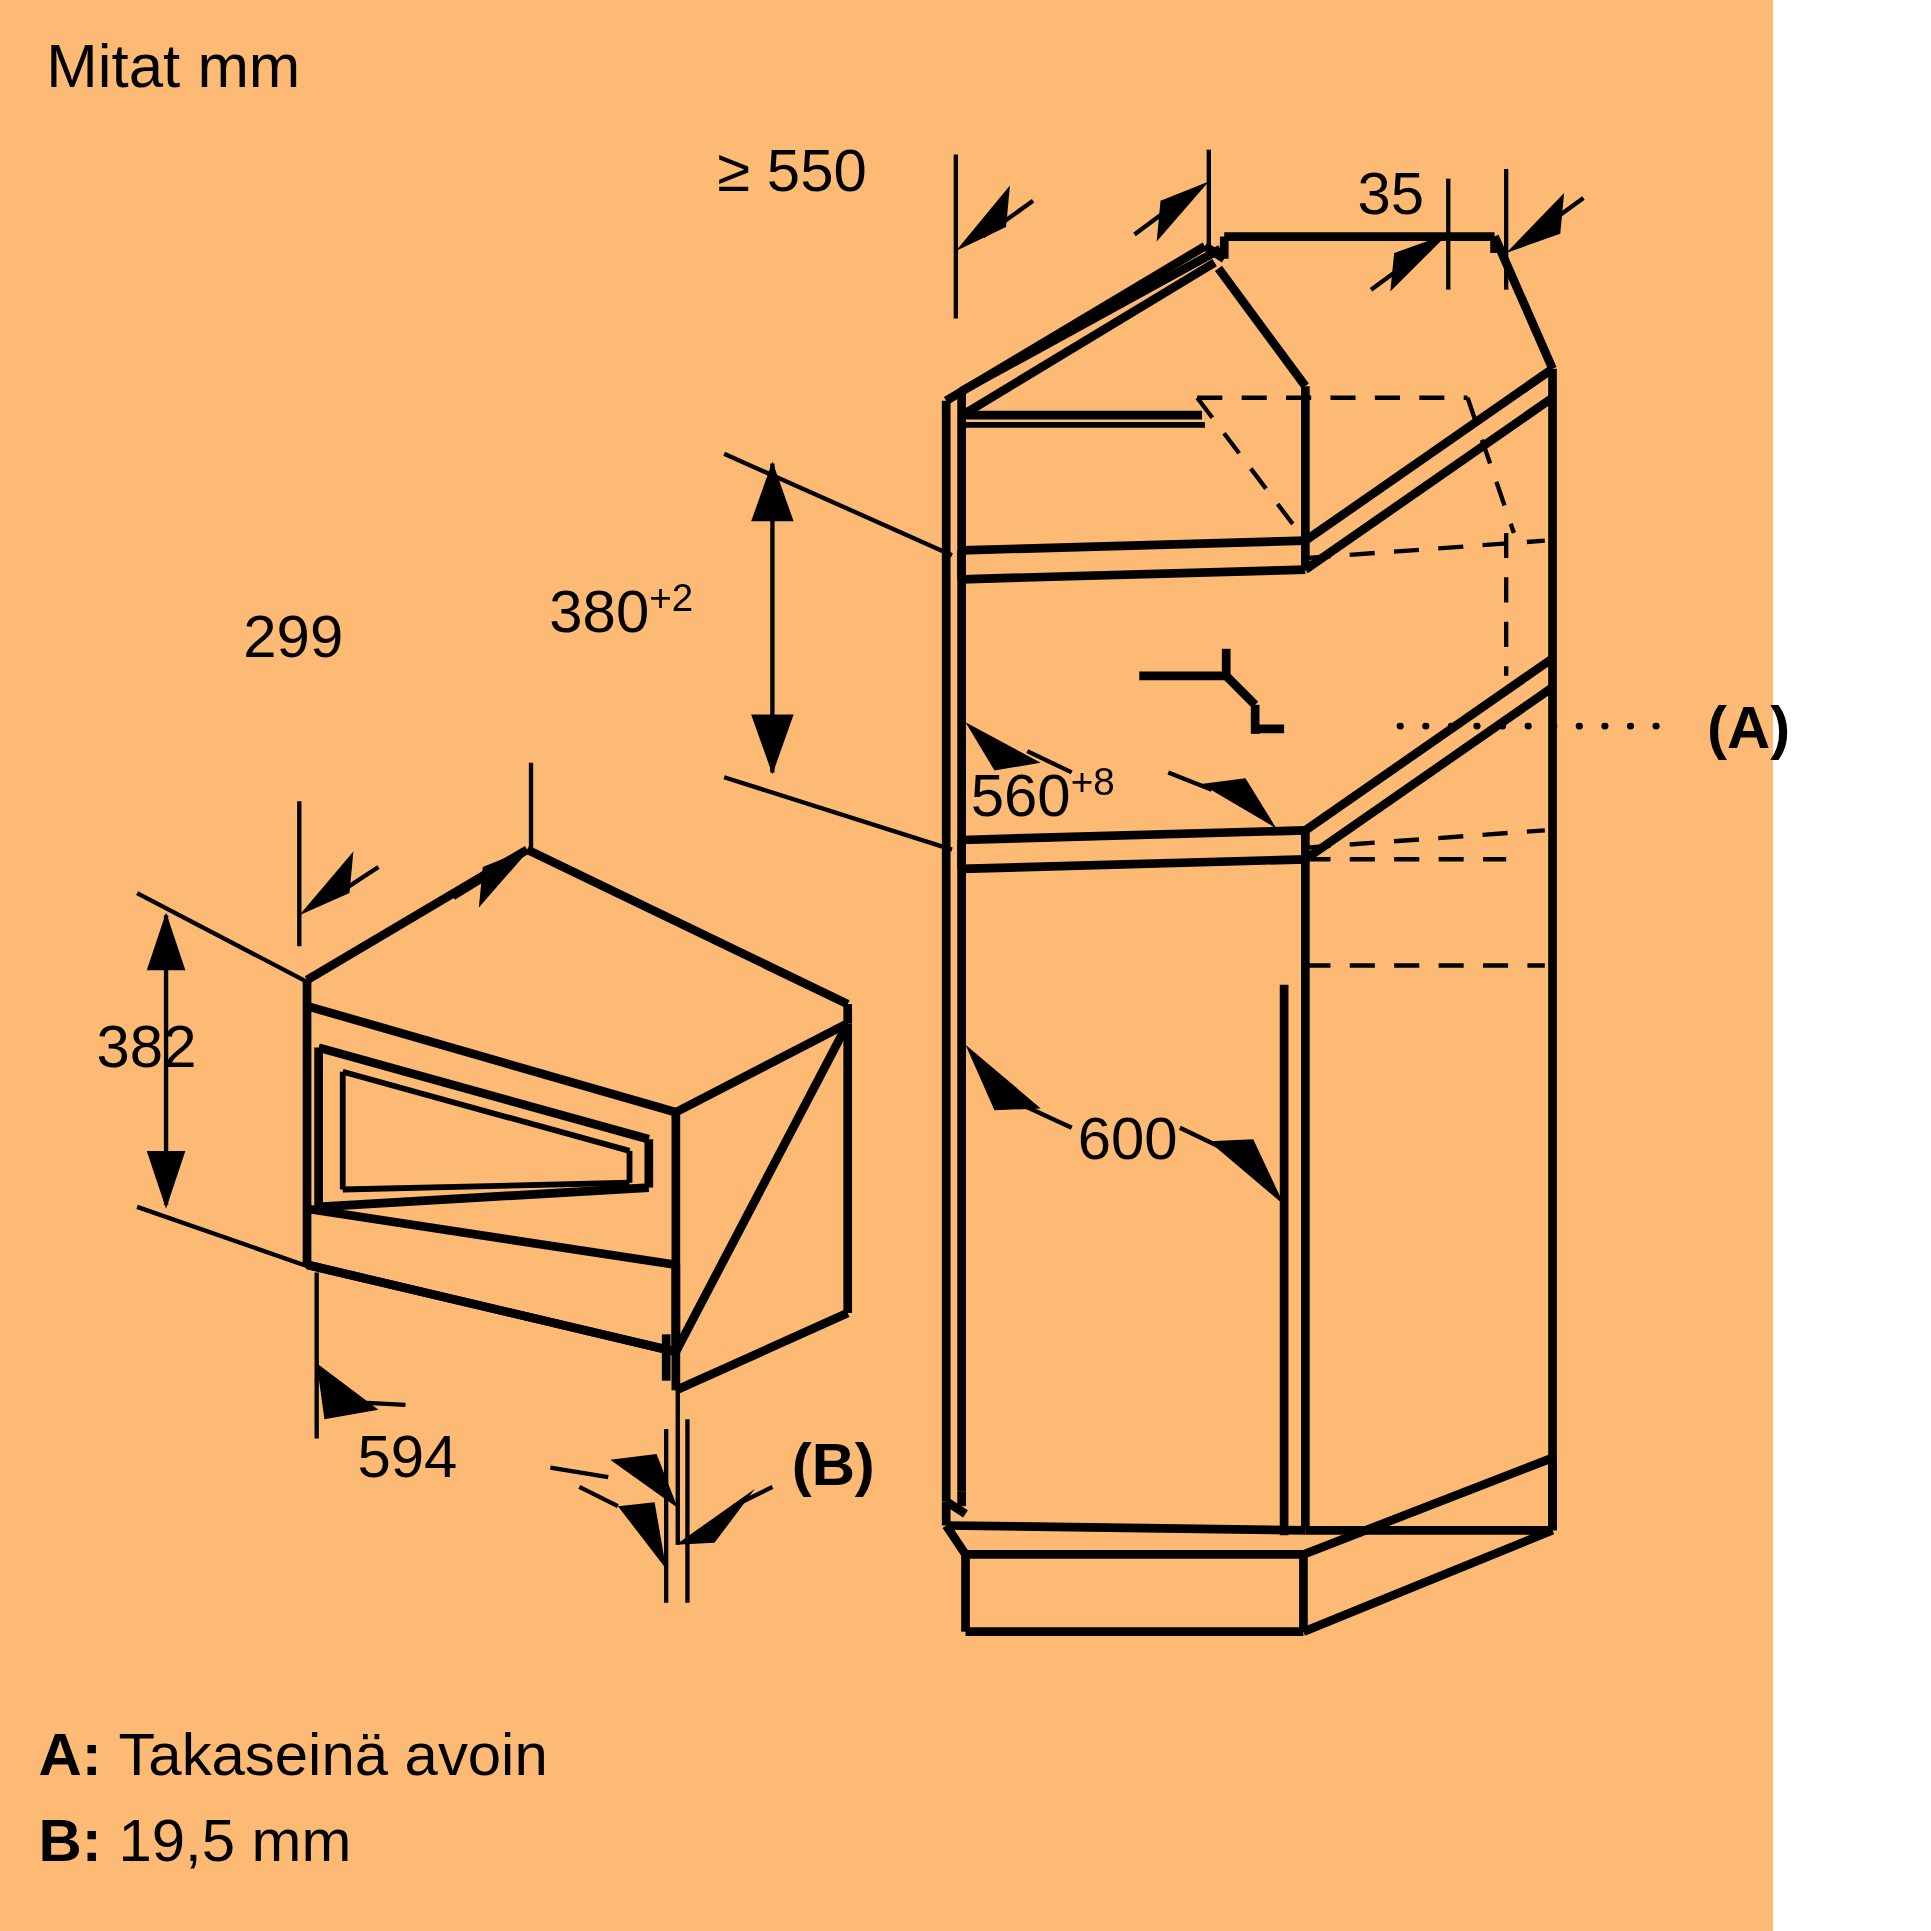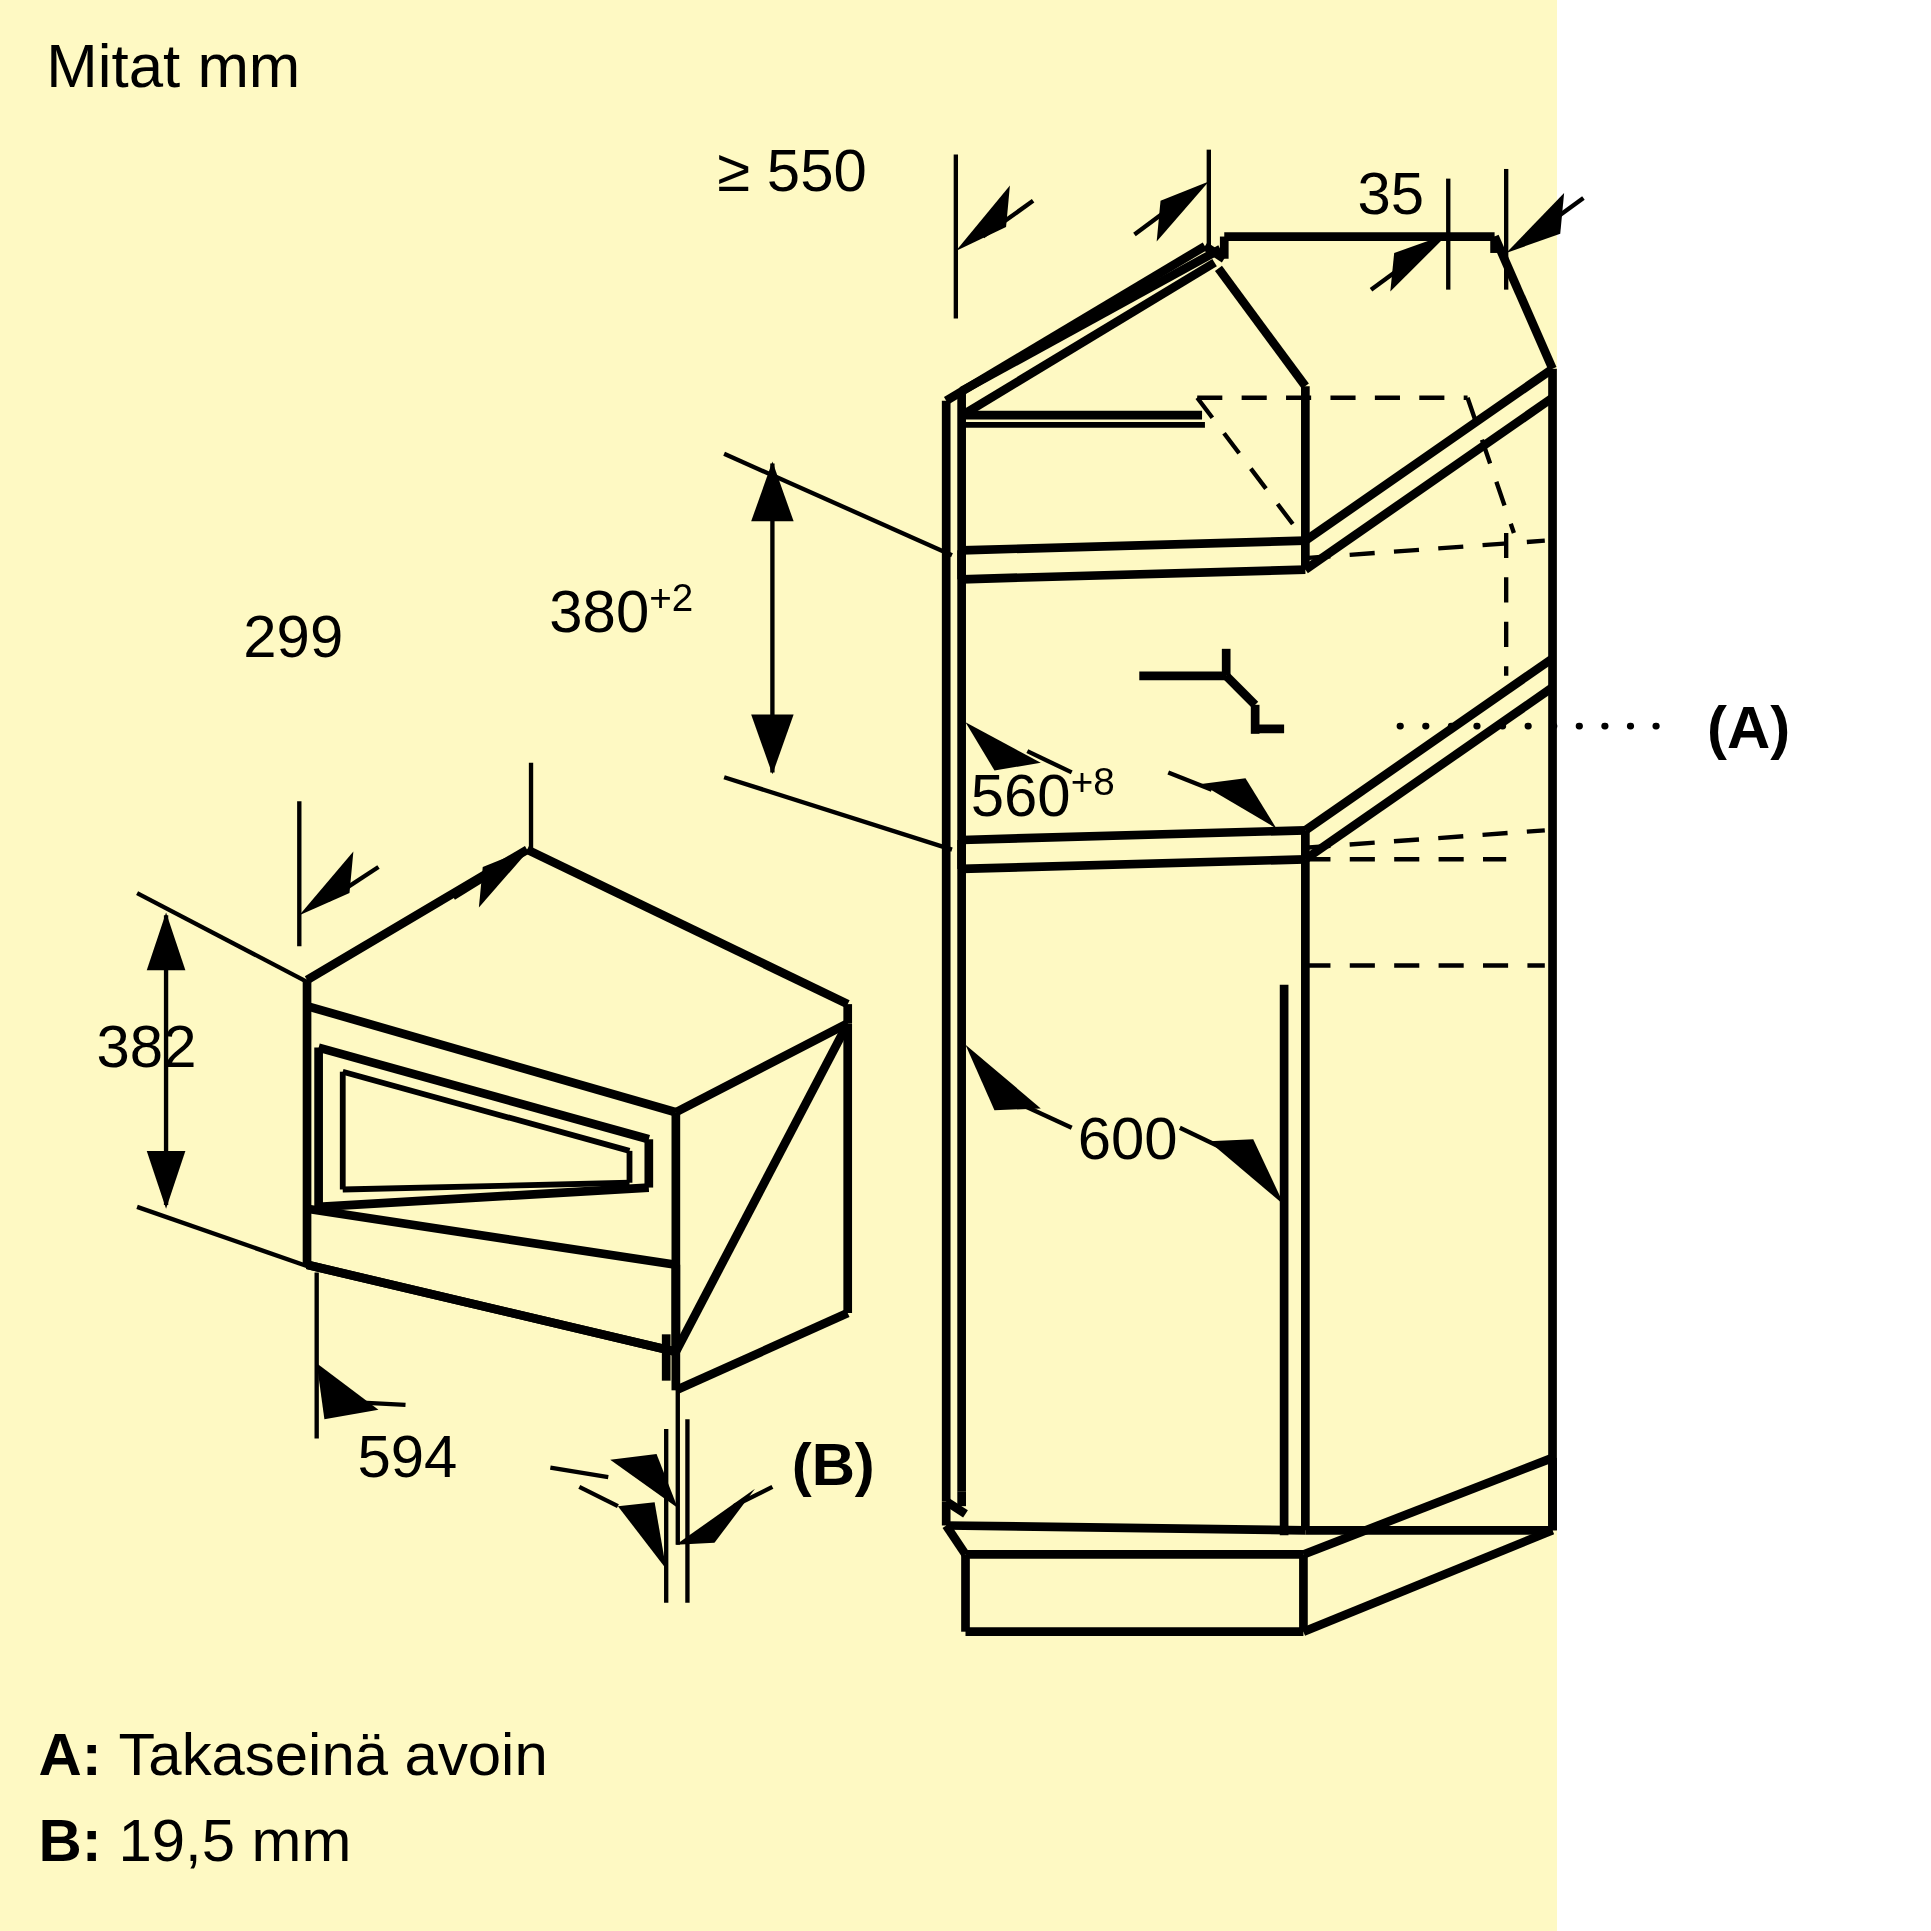--- a/index.html
+++ b/index.html
@@ -11,23 +11,23 @@
     width: 1931px;
     height: 1931px;
     font-family: "Liberation Sans", sans-serif;
     color: #000000;
     overflow: hidden;
     position: relative;
   }
   #page {
     position: absolute;
     left: 0; top: 0;
-    width: 1557px;
+    width: 1773px;
     height: 1931px;
-    background: #fef9c3;
+    background: #fdba74;
   }
   svg.drawing {
     position: absolute;
     left: 0; top: 0;
     width: 1931px;
     height: 1931px;
     display: block;
   }
   .ln      { stroke: #000; stroke-width: 9;  fill: none; stroke-linejoin: miter; stroke-linecap: butt; }
   .ln-thin { stroke: #000; stroke-width: 6;  fill: none; stroke-linejoin: miter; stroke-linecap: butt; }

